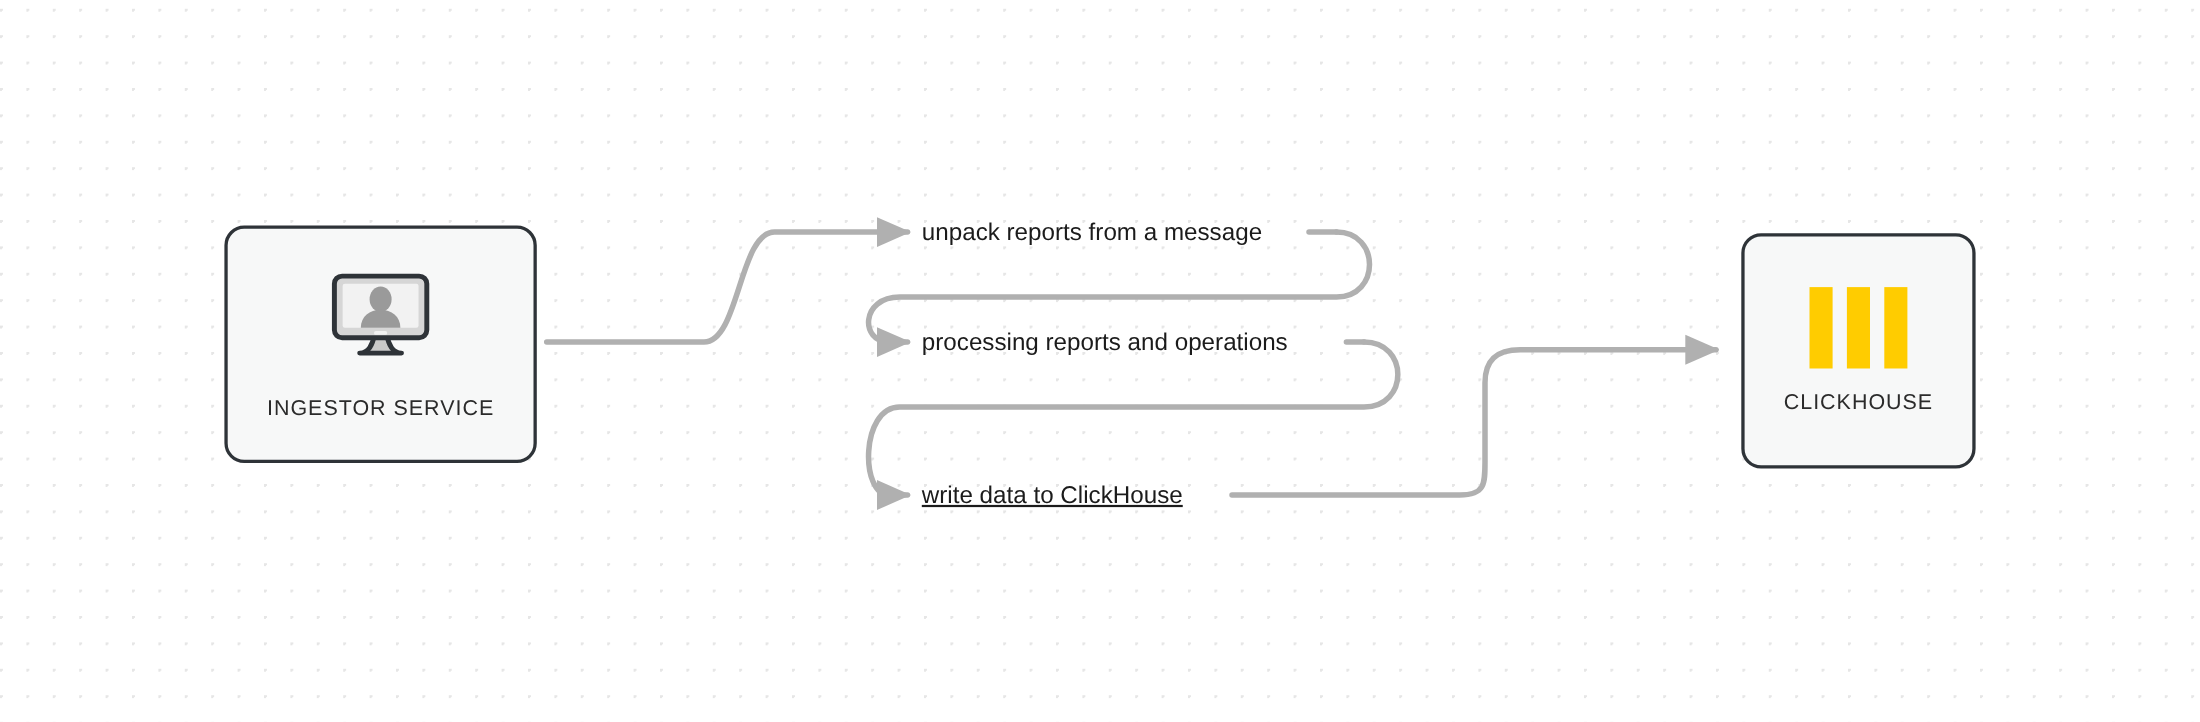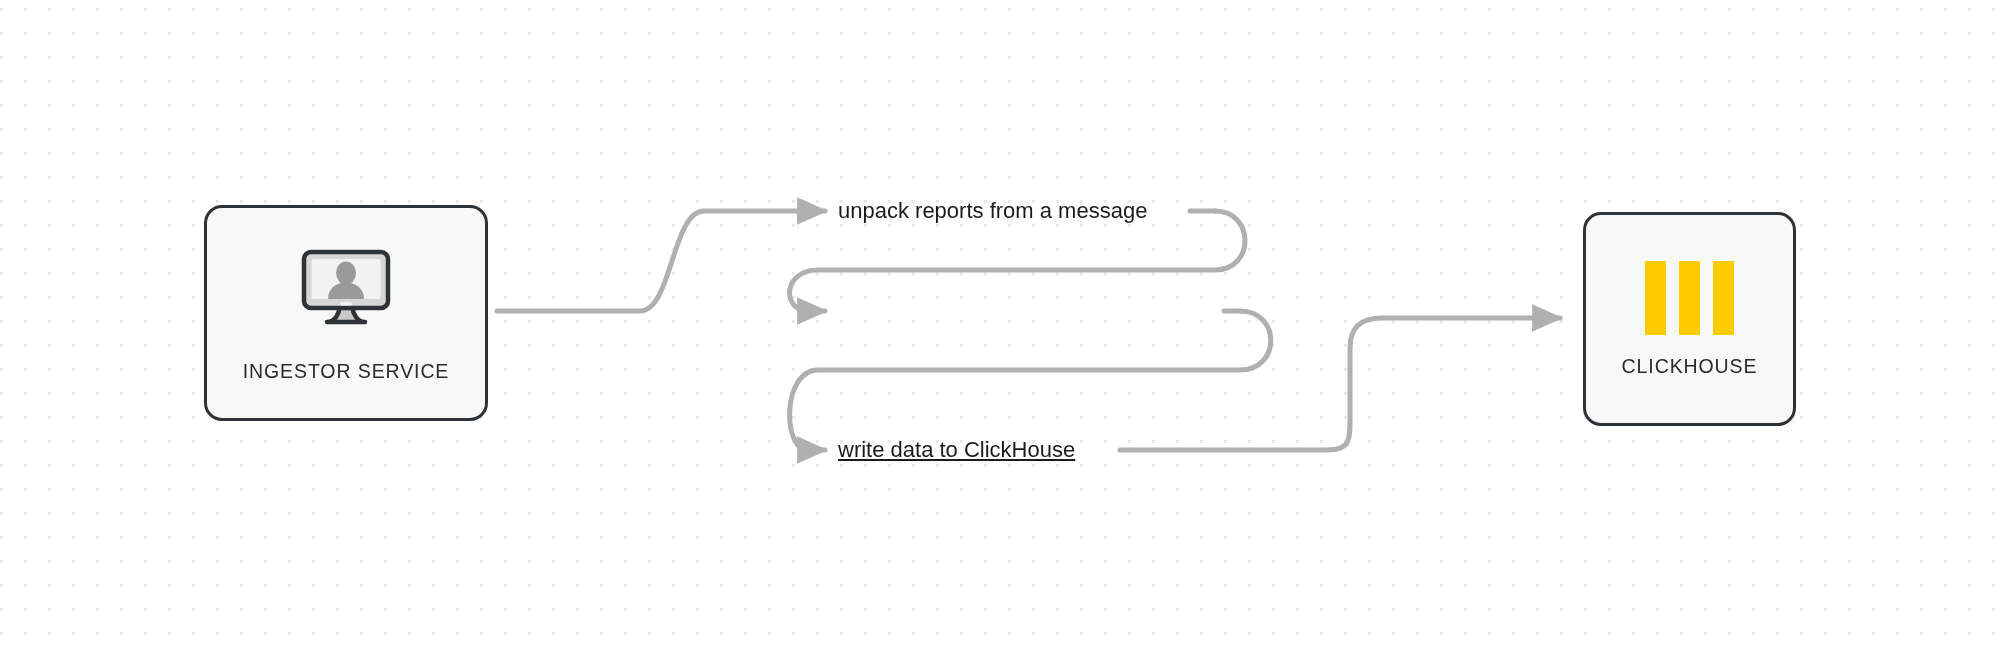--- a/index.html
+++ b/index.html
@@ -142,20 +142,21 @@
                L 1327 450
                C 1350 450 1350 440 1350 420
                L 1350 348
                C 1350 328 1360 318 1382 318
                L 1560 318" marker-end="url(#arrow)"></path>
     </g>
   </svg>
 
   <div class="edge-label" style="left:838px; top:200px;">unpack reports from a message</div>
 
+  <div class="edge-label" style="left:838px; top:300px;">processing reports and operations</div>
 
   <div class="edge-label" style="left:838px; top:439px;text-decoration:underline;">write data to ClickHouse</div>
 
   <div class="node" id="node-ingestor">
 
     <span class="node-icon">
       <svg width="104" height="92" viewBox="0 0 104 92" xmlns="http://www.w3.org/2000/svg">
 
         <path d="M33 78 C41 78 45 70 46 62 L58 62 C59 70 63 78 71 78 Z" fill="#c9c9c9" stroke="#2e3338" stroke-width="4.5" stroke-linejoin="round"></path>
 

